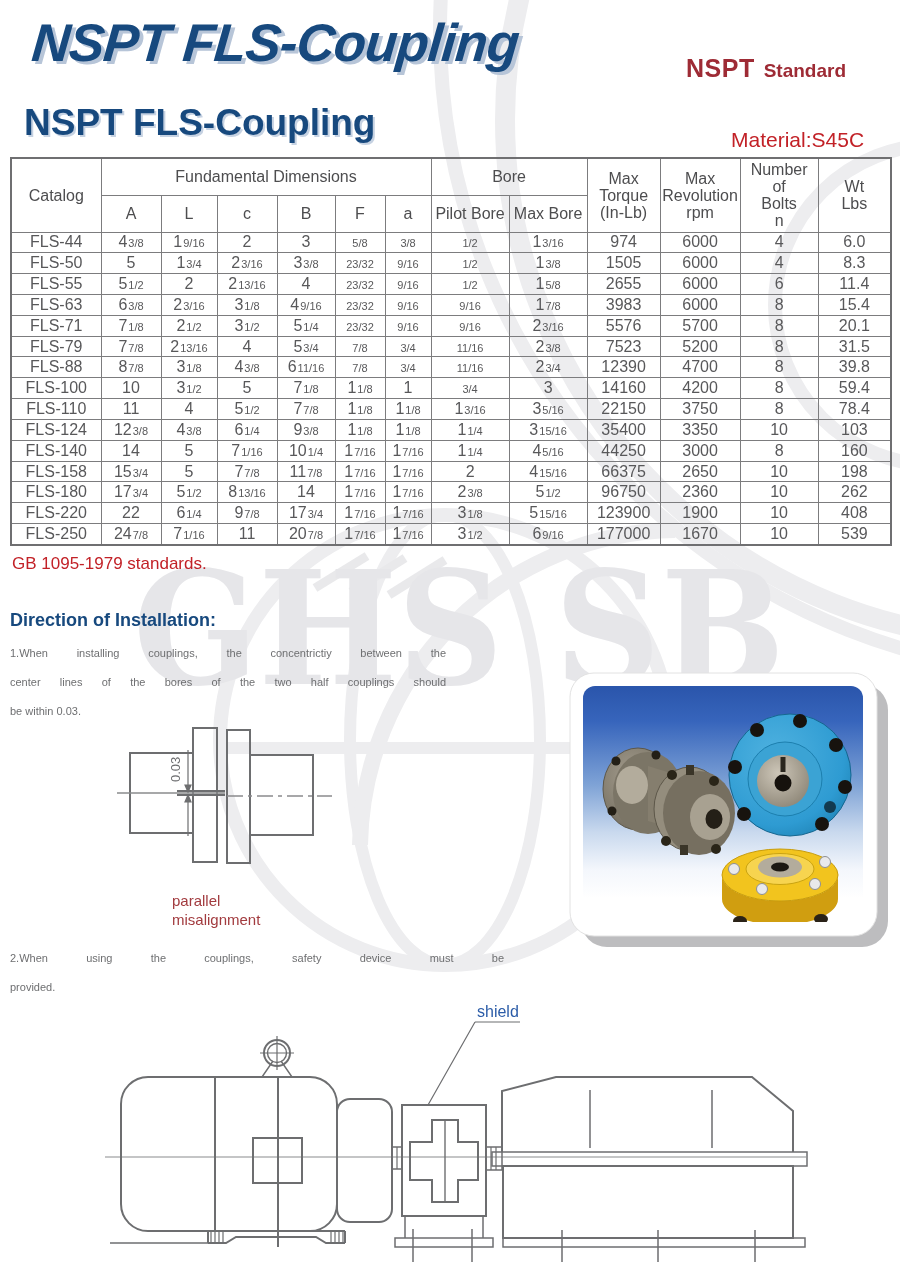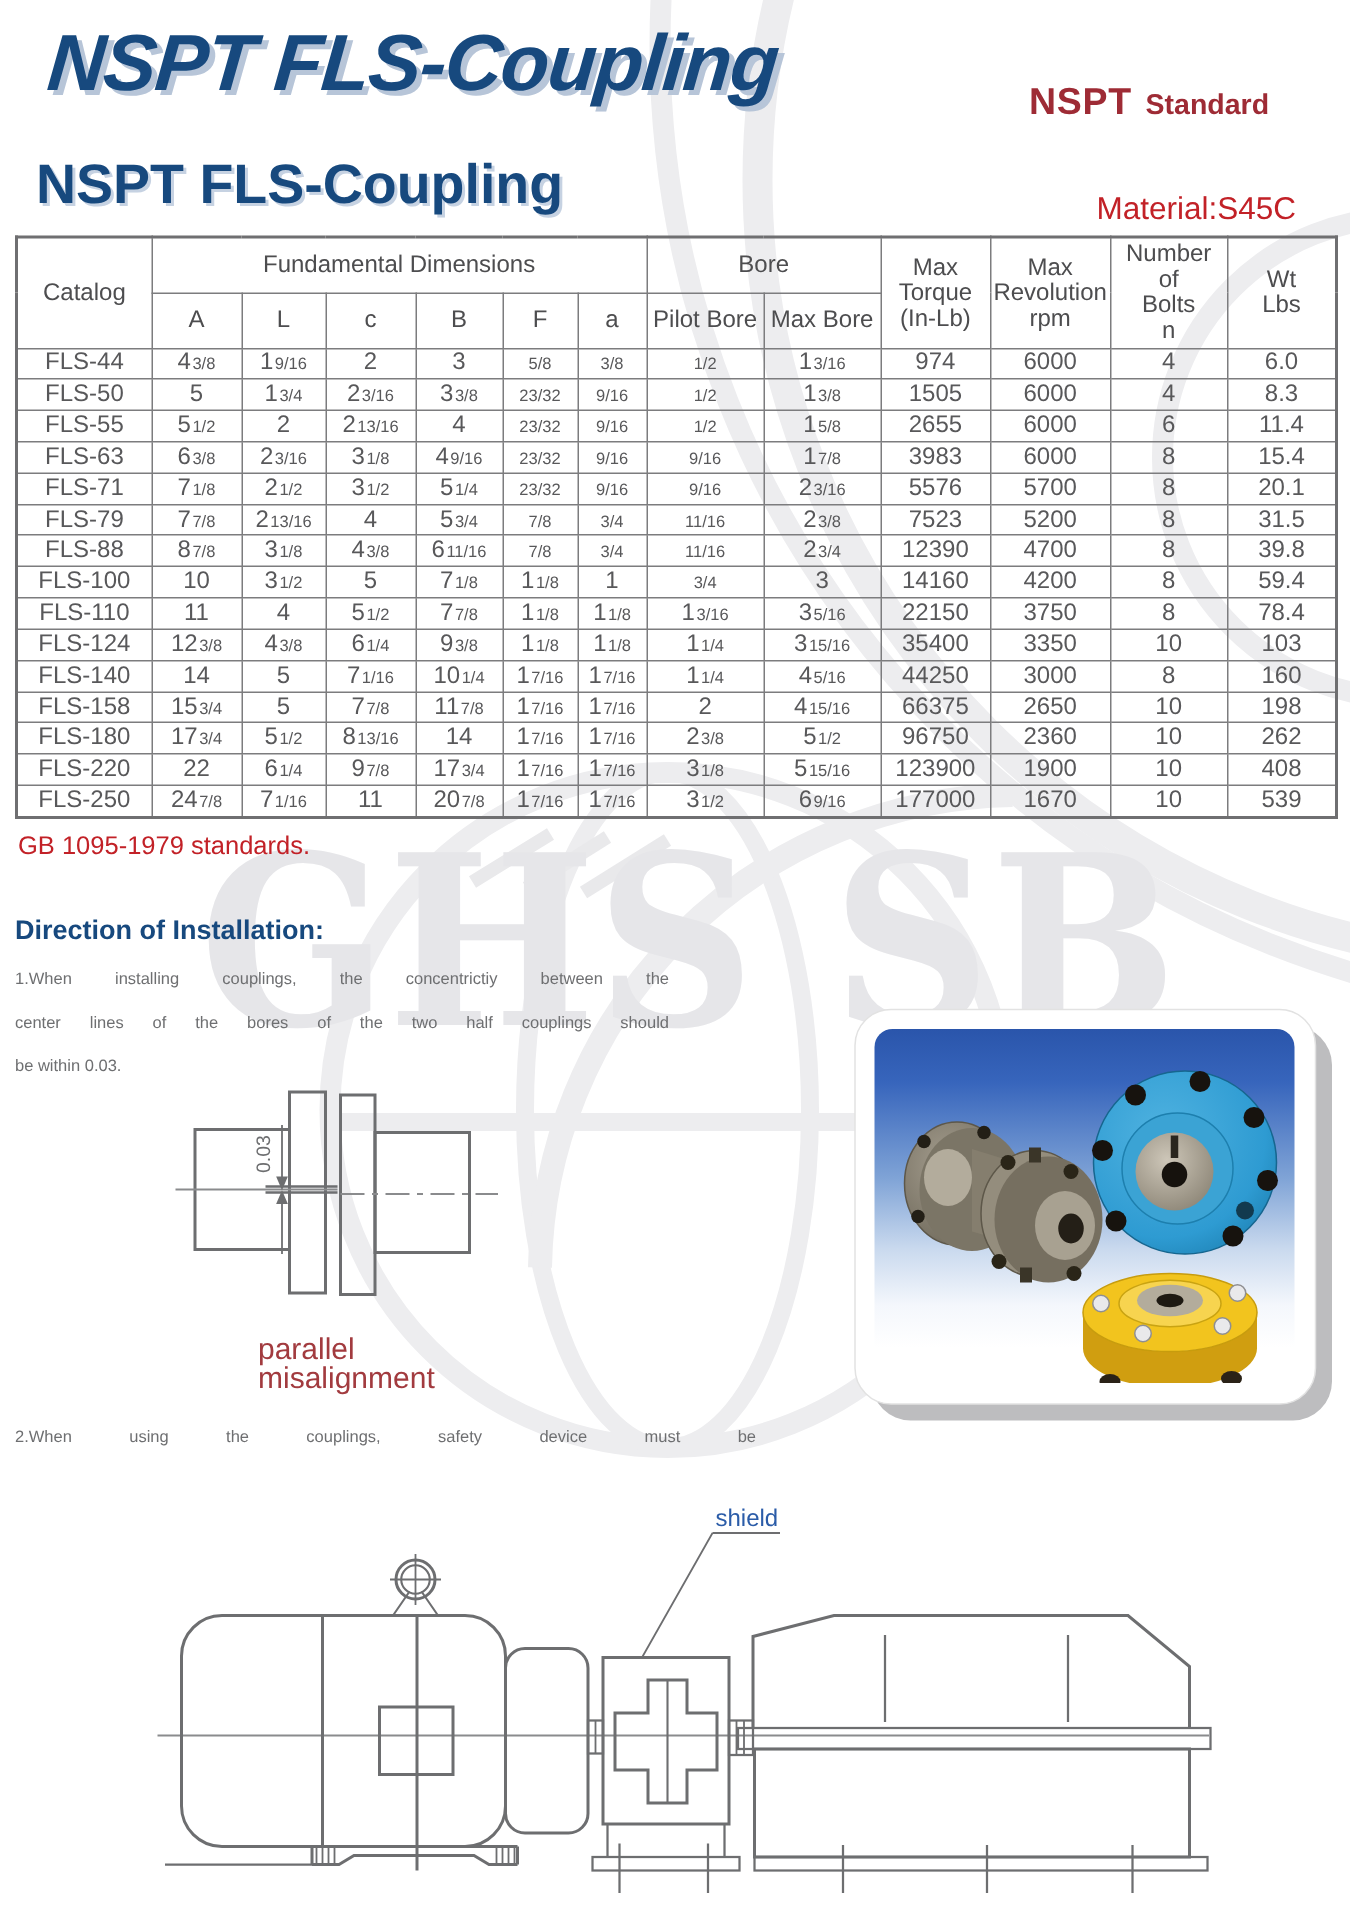--- a/index.html
+++ b/index.html
@@ -40,21 +40,21 @@
   .spec-table td .wh{font-size:16px;}
   .spec-table td .fr{font-size:11px;}
   .spec-table td span{padding:0 .5px;}
   
   .keyway{left:12px;top:552px;font-size:17px;line-height:24.5px;color:var(--red);}
   .direction{left:10px;top:610px;font-size:18px;font-weight:bold;color:var(--navy);}
   .install{font-size:11px;line-height:29px;color:var(--body-gray);}
   .install .just{text-align:justify;text-align-last:justify;}
   #item1{left:10px;top:639px;width:436px;}
   #item2{left:10px;top:944px;width:494px;}
-  .diagram-caption{left:172px;top:891px;font-size:20px;line-height:19px;color:var(--caption-red);}
+  .diagram-caption{left:172px;top:891px;font-size:15px;line-height:19px;color:var(--caption-red);}
   svg{display:block;}
 </style>
 </head>
 <body>
 
 <div id="page">
 
   <div id="wm-layer">
     <svg width="900" height="1276" viewBox="0 0 900 1276">
       <g stroke="#ededef" fill="none">
@@ -491,20 +491,21 @@
           <circle cx="257" cy="191" r="5.5" fill="#E9E9EB" stroke="#8f8f92"></circle>
           <ellipse cx="172" cy="250" rx="7" ry="5" fill="#2a2217"></ellipse>
           <ellipse cx="214" cy="256" rx="7" ry="5" fill="#2a2217"></ellipse>
           <ellipse cx="253" cy="248" rx="7" ry="5" fill="#2a2217"></ellipse>
         </g>
       </g>
     </svg>
 
     <div class="abs install" id="item2">
       <div class="just">2.When using the couplings, safety device must be</div>
+      <div>provided.</div>
     </div>
 
     <svg class="abs" style="left:100px;top:1000px" width="800" height="276" viewBox="0 0 800 276">
       <path d="M5,157 H706" stroke="#8a8b8d" stroke-width="1.2" fill="none"></path>
       <g stroke="#6d6e70" stroke-width="2" fill="none">
 
         <rect x="21" y="77" width="216" height="154" rx="27"></rect>
         <path d="M115,77 V231"></path>
         <path d="M178,77 V247"></path>
         <rect x="153" y="138" width="49" height="45"></rect>

